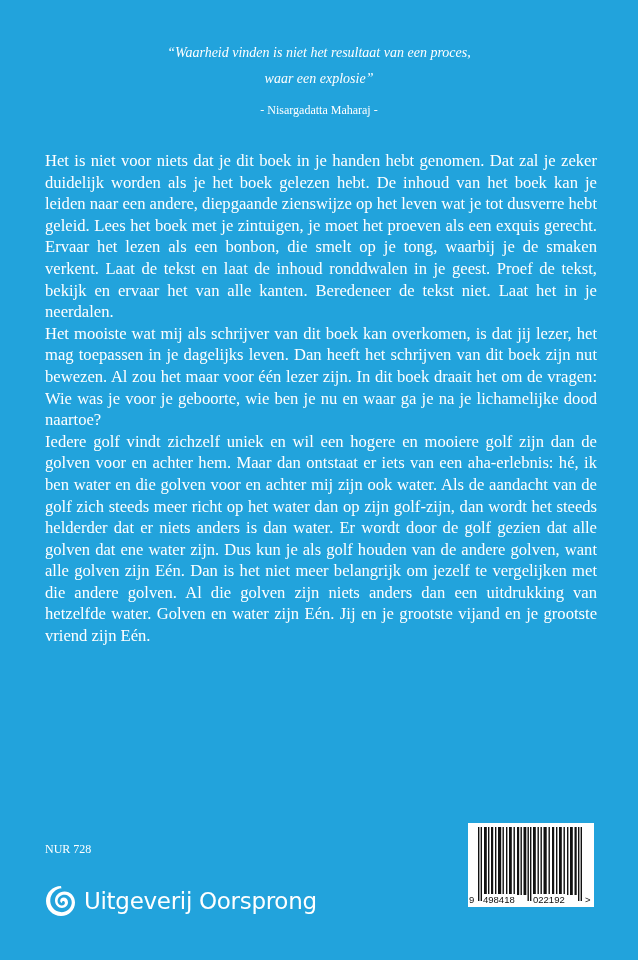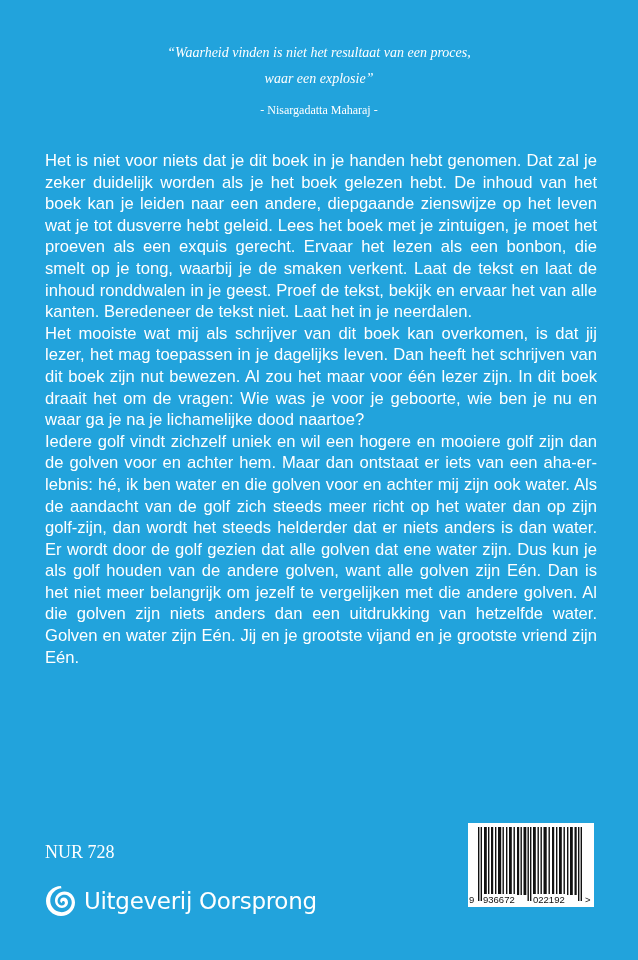--- a/index.html
+++ b/index.html
@@ -42,36 +42,36 @@
     line-height: 24px;
     margin-top: 6px;
     display: block;
     color: #ffffff;
   }
   .body-text {
     position: absolute;
     left: 45px;
     top: 150px;
     width: 552px;
-    font-family: Liberation Sans, sans-serif;
+    font-family: Liberation Serif, serif;
     font-size: 16.6px;
     line-height: 21.6px;
     text-align: justify;
     color: #ffffff;
     hyphens: manual;
   }
   .body-text p {
     margin: 0;
   }
   .nur {
     position: absolute;
     left: 45px;
     top: 842px;
     font-family: "Liberation Serif", "DejaVu Serif", serif;
-    font-size: 18px;
+    font-size: 12px;
     color: #ffffff;
   }
   .publisher {
     position: absolute;
     left: 44px;
     top: 884px;
     display: flex;
     align-items: flex-start;
     gap: 6px;
   }
@@ -176,19 +176,19 @@
         <rect x="95.5" y="4" width="1.4" height="68"></rect>
         <rect x="99" y="4" width="1.4" height="68"></rect>
         <rect x="102" y="4" width="2.8" height="68"></rect>
         <rect x="106.5" y="4" width="2.2" height="68"></rect>
         <rect x="110" y="4" width="1.4" height="74"></rect>
         <rect x="112.6" y="4" width="1.4" height="74"></rect>
       </g>
     </svg>
     <div class="barcode-digits">
       <span class="bd-first">9</span>
-      <span class="bd-left">936672</span>
+      <span class="bd-left">498418</span>
       <span class="bd-right">022192</span>
       <span class="bd-arrow">&gt;</span>
     </div>
   </div>
 
 </div>
 
 </body></html>

